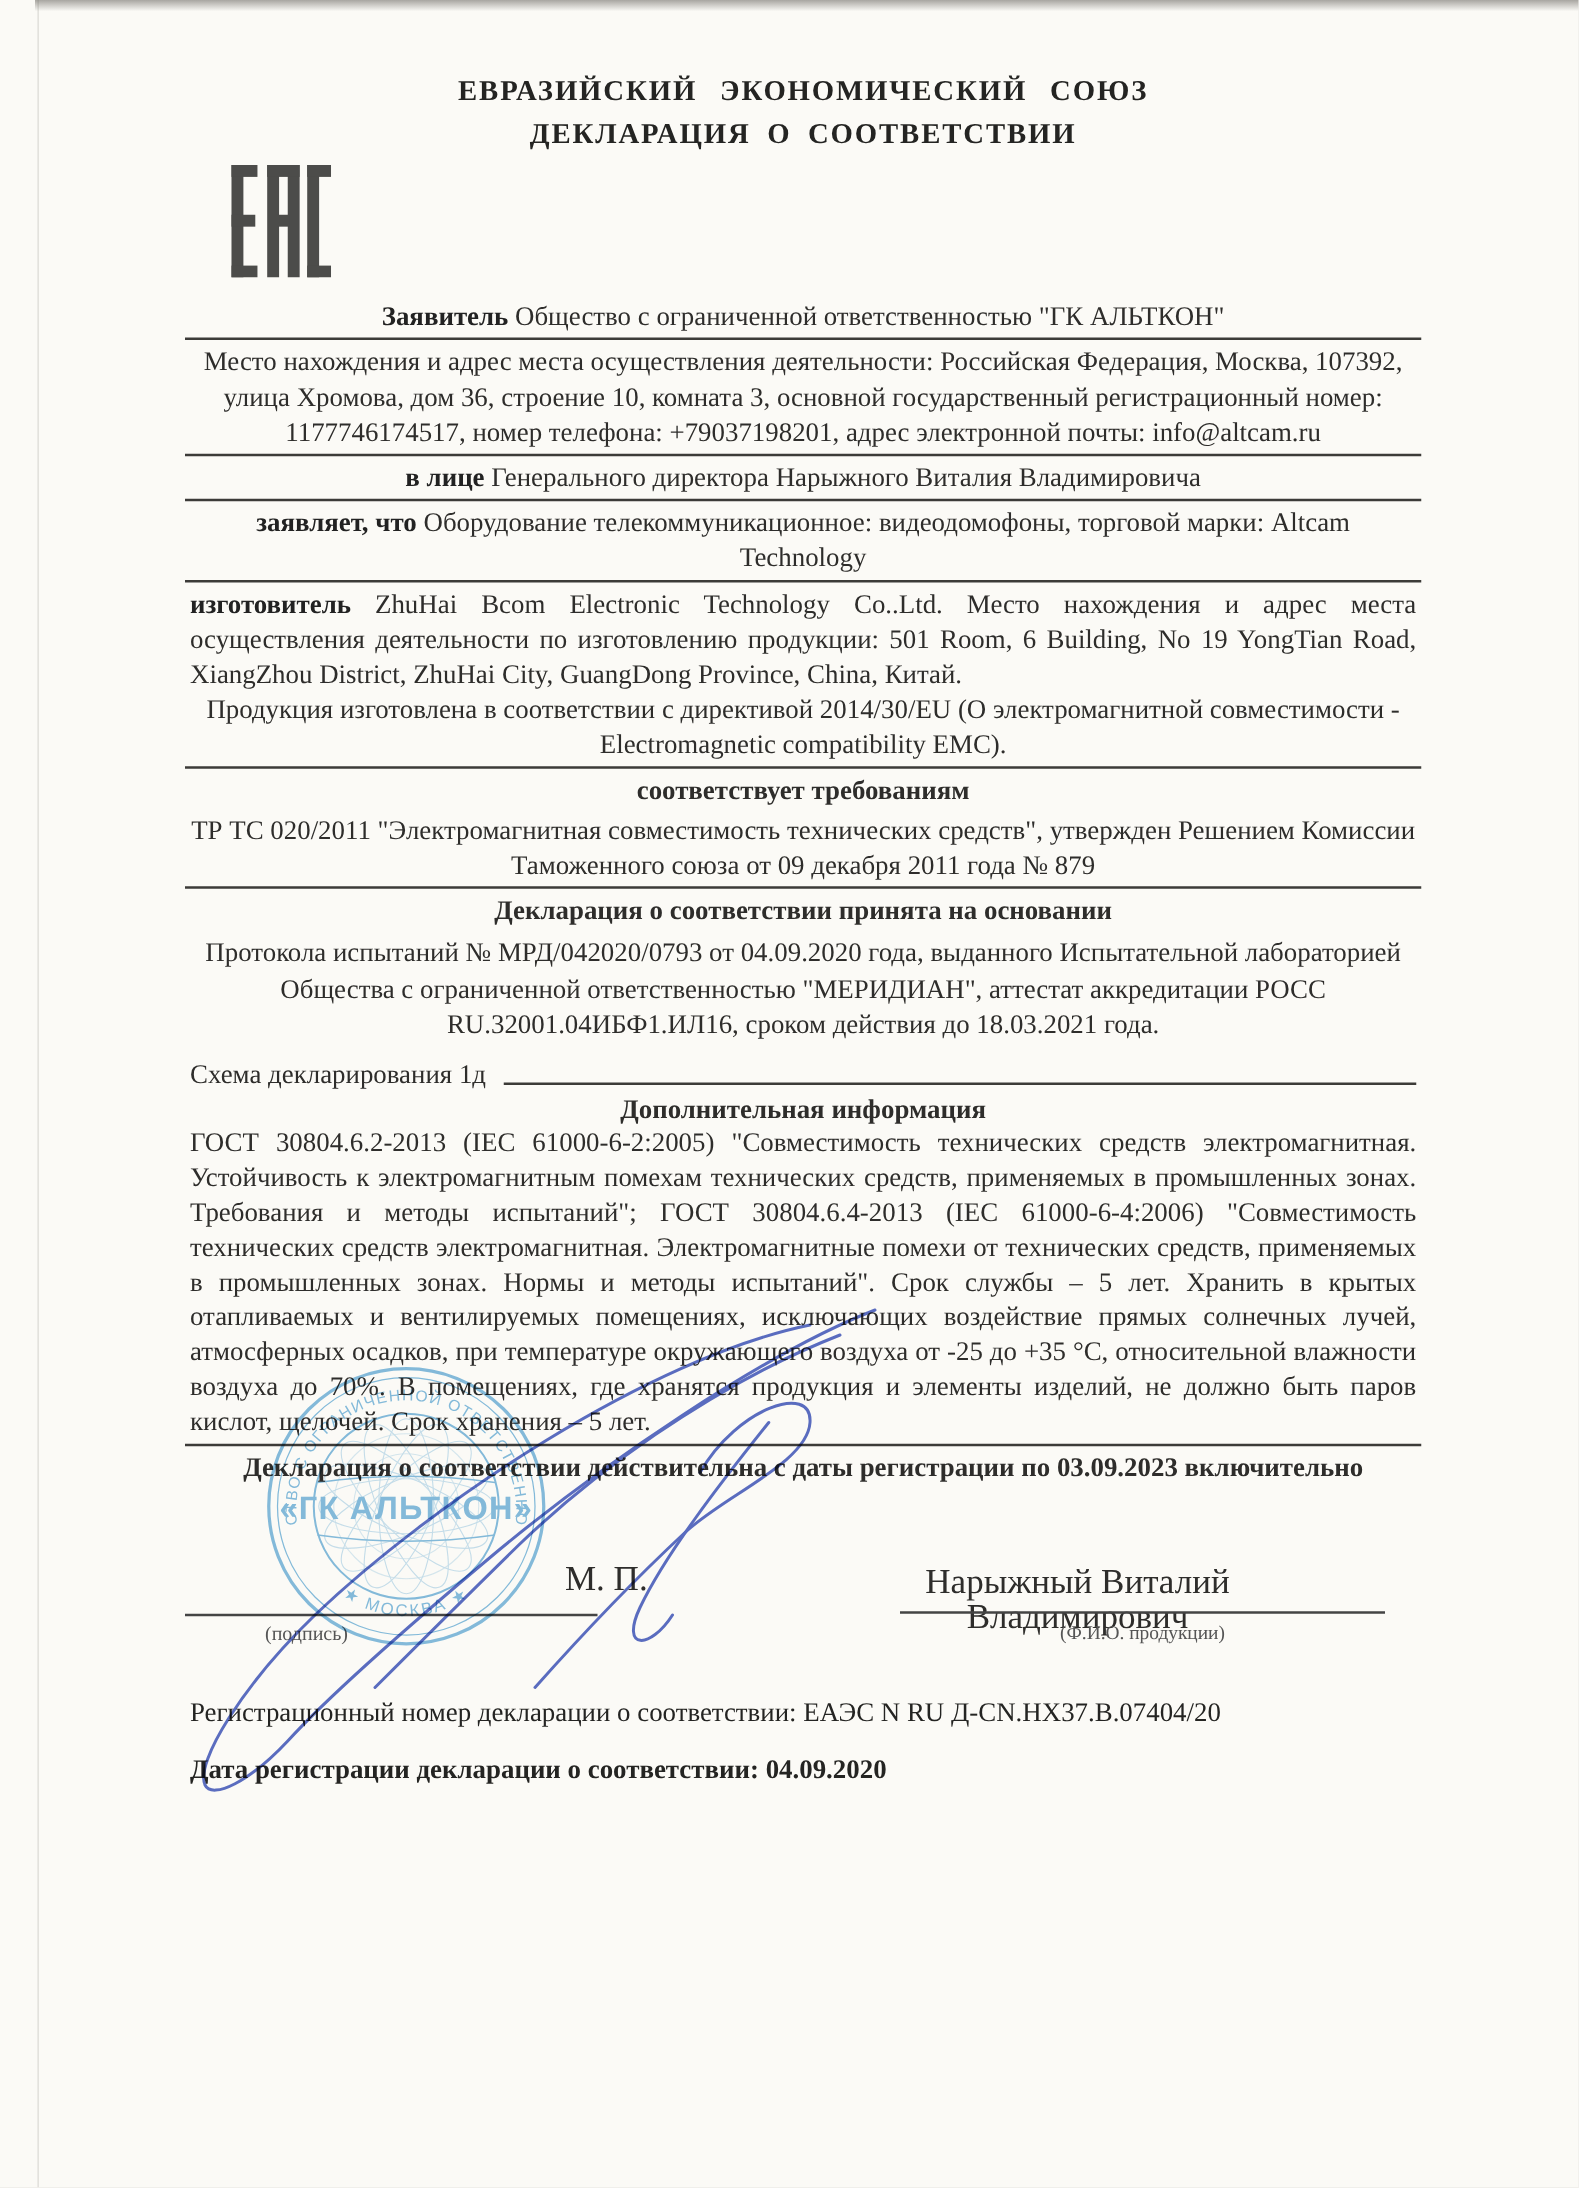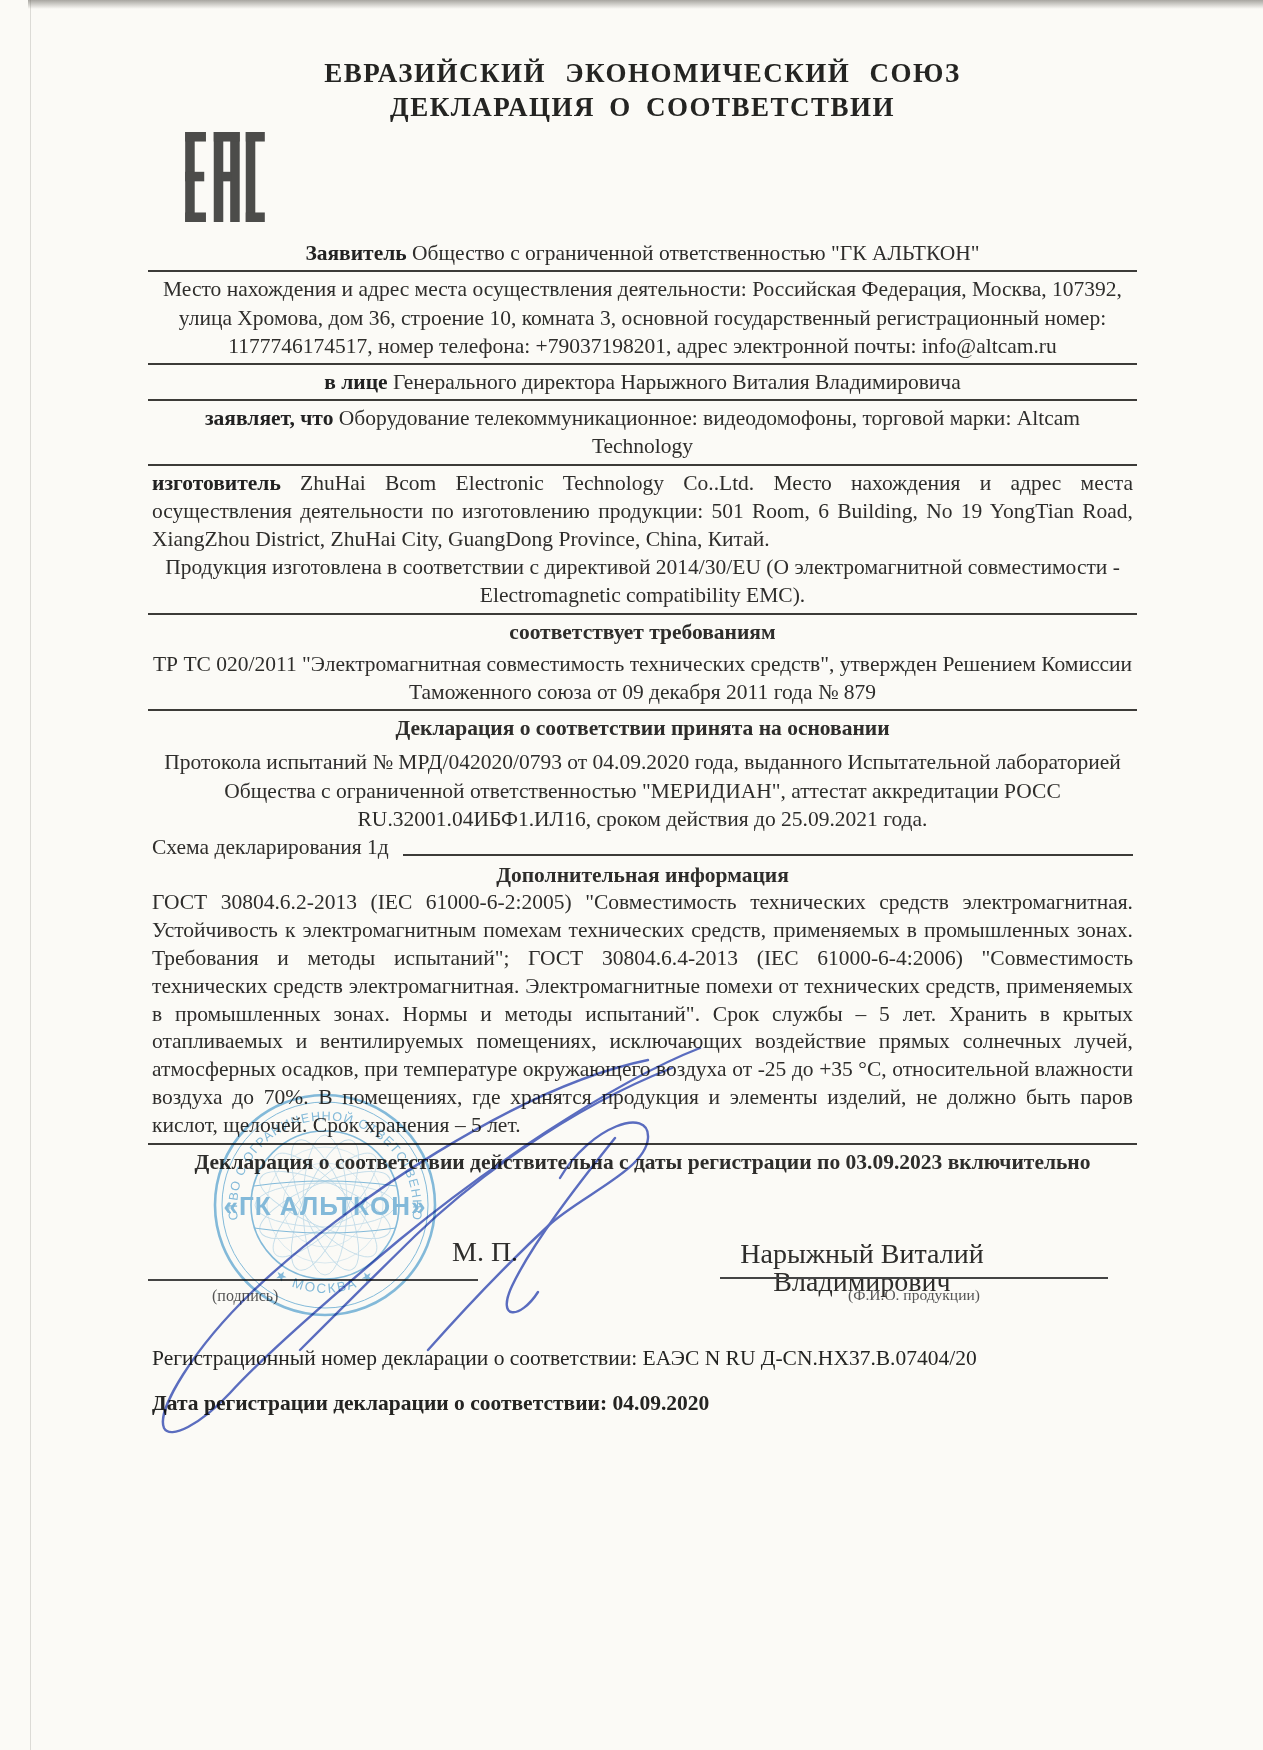--- a/index.html
+++ b/index.html
@@ -7,33 +7,33 @@
     position:relative; width:1263px; height:1750px; margin:0 auto;
     background:#fbfaf6; overflow:hidden;
     font-family:"Liberation Serif", serif; color:#2e2d2b;
   }
   .scan-top{position:absolute;top:0;left:28px;right:0;height:9px;
     background:linear-gradient(#a8a6a1, rgba(251,250,246,0));}
   .scan-left{position:absolute;top:0;left:30px;width:1px;height:100%;
     background:rgba(110,108,102,.22);}
   .content{position:absolute;left:152px;top:56px;width:981px;
     font-size:21.5px; line-height:28.2px;}
-  .titles{text-align:center;font-weight:bold;font-size:27px;line-height:34px;
+  .titles{text-align:center;font-weight:bold;font-size:23px;line-height:34px;
     letter-spacing:1.5px; word-spacing:11px; color:#242422;}
   .titles .t2{word-spacing:6px;}
   .eac{margin:8px 0 0 30px;width:86px;height:90px;}
   .eac rect{fill:#4c4c4a;}
   .row{margin-top:0;text-align:center;}
   .mt10{margin-top:10px;} .mt4{margin-top:4px;} .mt6{margin-top:6px;}
   b.lbl{font-weight:bold;color:#222;}
   .rule{border-top:2px solid #3c3b38;margin:3px -4px 3px -4px;height:0;}
   .just{text-align:justify;}
   .heading{font-weight:bold;}
   .gost{line-height:27.8px;}
-  .scheme-row{display:flex;align-items:flex-end;}
+  .scheme-row{display:flex;align-items:flex-end;margin-top:12px;}
   .scheme-row .fill-line{flex:1;border-bottom:2px solid #3c3b38;margin:0 0 5px 14px;}
   .sigblock{position:relative;height:150px;margin-top:2px;}
   .sig-line-left{position:absolute;left:-4px;top:101px;width:330px;border-top:2px solid #444;}
   .sig-cap-left{position:absolute;left:60px;top:104px;font-size:16px;color:#555;}
   .mp{position:absolute;left:300px;top:60px;font-size:28px;}
   .fio-name{position:absolute;left:500px;top:62px;width:420px;text-align:center;font-size:28px;}
   .sig-line-right{position:absolute;left:568px;top:99px;width:388px;border-top:2px solid #444;}
   .sig-cap-right{position:absolute;left:568px;top:103px;width:388px;text-align:center;font-size:15.5px;color:#555;}
   .regline{margin-top:16px;font-weight:normal;color:#242422;}
   .dateline{margin-top:17px;font-weight:bold;color:#242422;}
@@ -103,21 +103,21 @@
     <div class="row">
       <span>Продукция изготовлена в соответствии с директивой 2014/30/EU (О электромагнитной совместимости - Electromagnetic compatibility EMC).</span>
     </div>
     <div class="rule"></div>
 
     <div class="row heading">соответствует требованиям</div>
     <div class="row mt4">ТР ТС 020/2011 "Электромагнитная совместимость технических средств", утвержден Решением Комиссии Таможенного союза от 09 декабря 2011 года № 879</div>
     <div class="rule"></div>
 
     <div class="row heading">Декларация о соответствии принята на основании</div>
-    <div class="row mt6">Протокола испытаний № МРД/042020/0793 от 04.09.2020 года, выданного Испытательной лабораторией Общества с ограниченной ответственностью "МЕРИДИАН", аттестат аккредитации РОСС RU.32001.04ИБФ1.ИЛ16, сроком действия до 25.09.2021 года.</div>
+    <div class="row mt6">Протокола испытаний № МРД/042020/0793 от 04.09.2020 года, выданного Испытательной лабораторией Общества с ограниченной ответственностью "МЕРИДИАН", аттестат аккредитации РОСС RU.32001.04ИБФ1.ИЛ16, сроком действия до 18.03.2021 года.</div>
 
     <div class="scheme-row">
       <span>Схема декларирования 1д</span>
       <div class="fill-line"></div>
     </div>
 
     <div class="row heading">Дополнительная информация</div>
     <div class="row just gost">ГОСТ 30804.6.2-2013 (IEC 61000-6-2:2005) "Совместимость технических средств электромагнитная. Устойчивость к электромагнитным помехам технических средств, применяемых в промышленных зонах. Требования и методы испытаний"; ГОСТ 30804.6.4-2013 (IEC 61000-6-4:2006) "Совместимость технических средств электромагнитная. Электромагнитные помехи от технических средств, применяемых в промышленных зонах. Нормы и методы испытаний". Срок службы – 5 лет. Хранить в крытых отапливаемых и вентилируемых помещениях, исключающих воздействие прямых солнечных лучей, атмосферных осадков, при температуре окружающего воздуха от -25 до +35 °С, относительной влажности воздуха до 70%. В помещениях, где хранятся продукция и элементы изделий, не должно быть паров кислот, щелочей. Срок хранения – 5 лет.</div>
     <div class="rule"></div>
 

